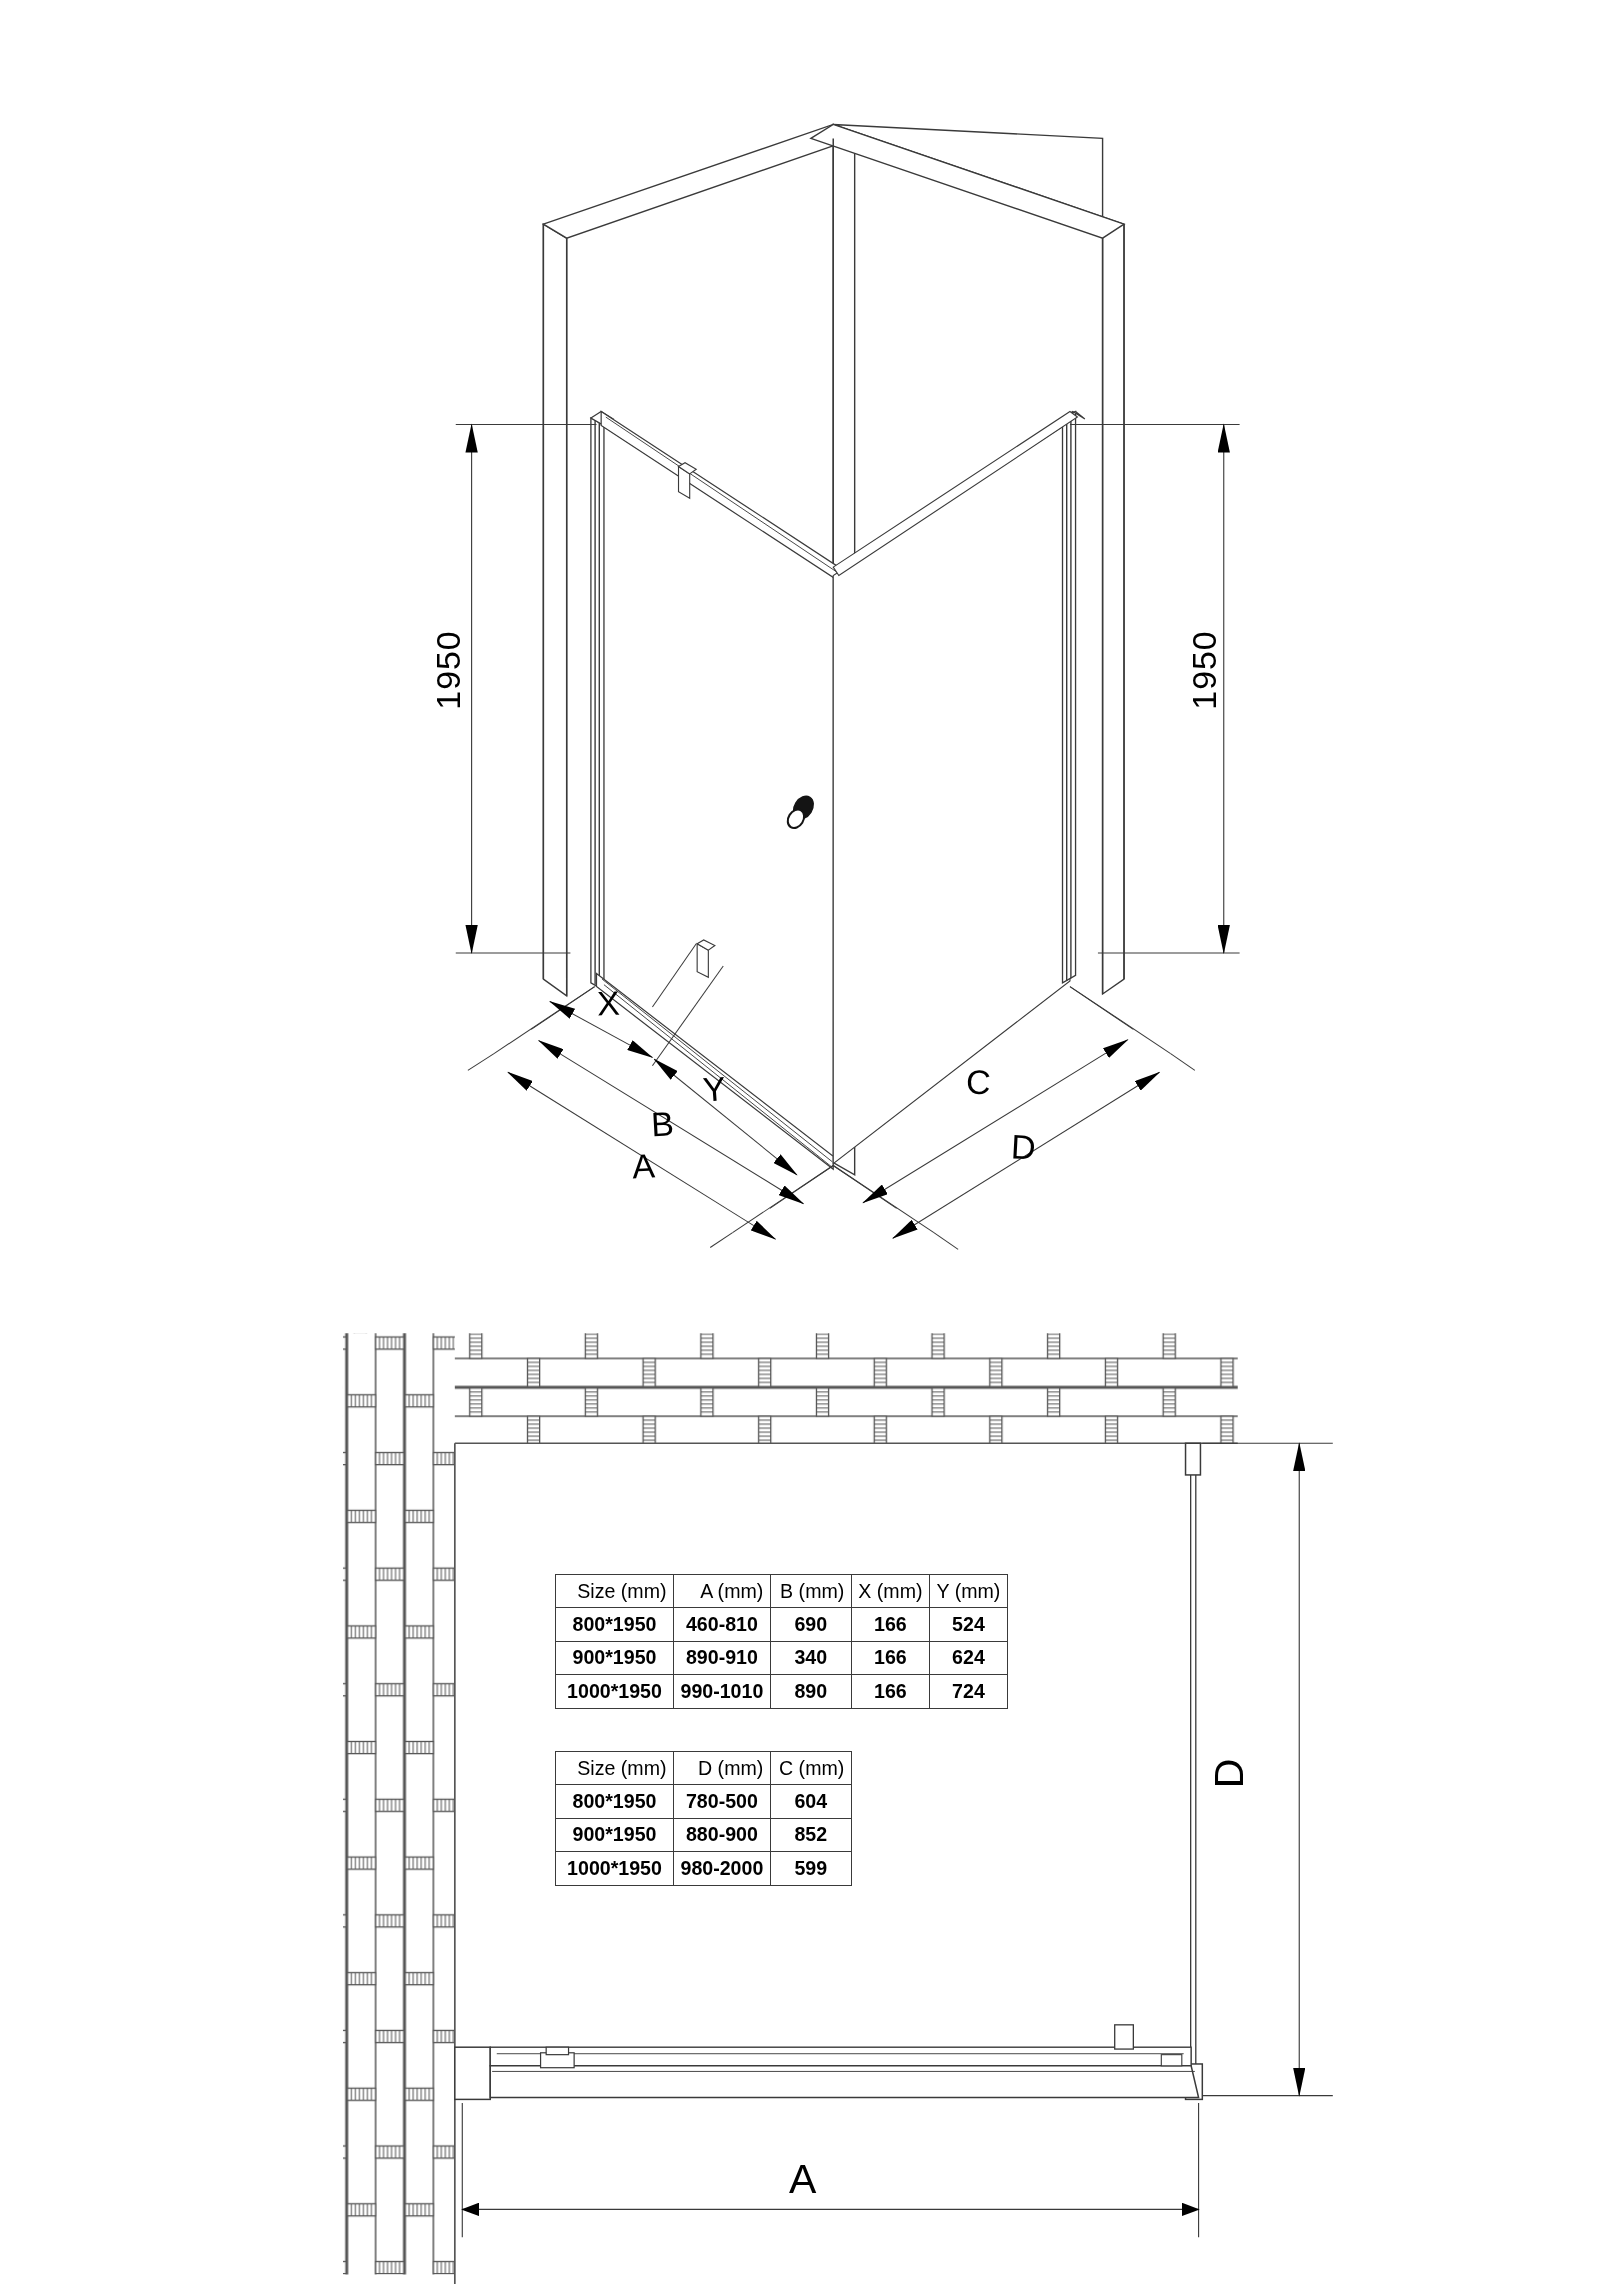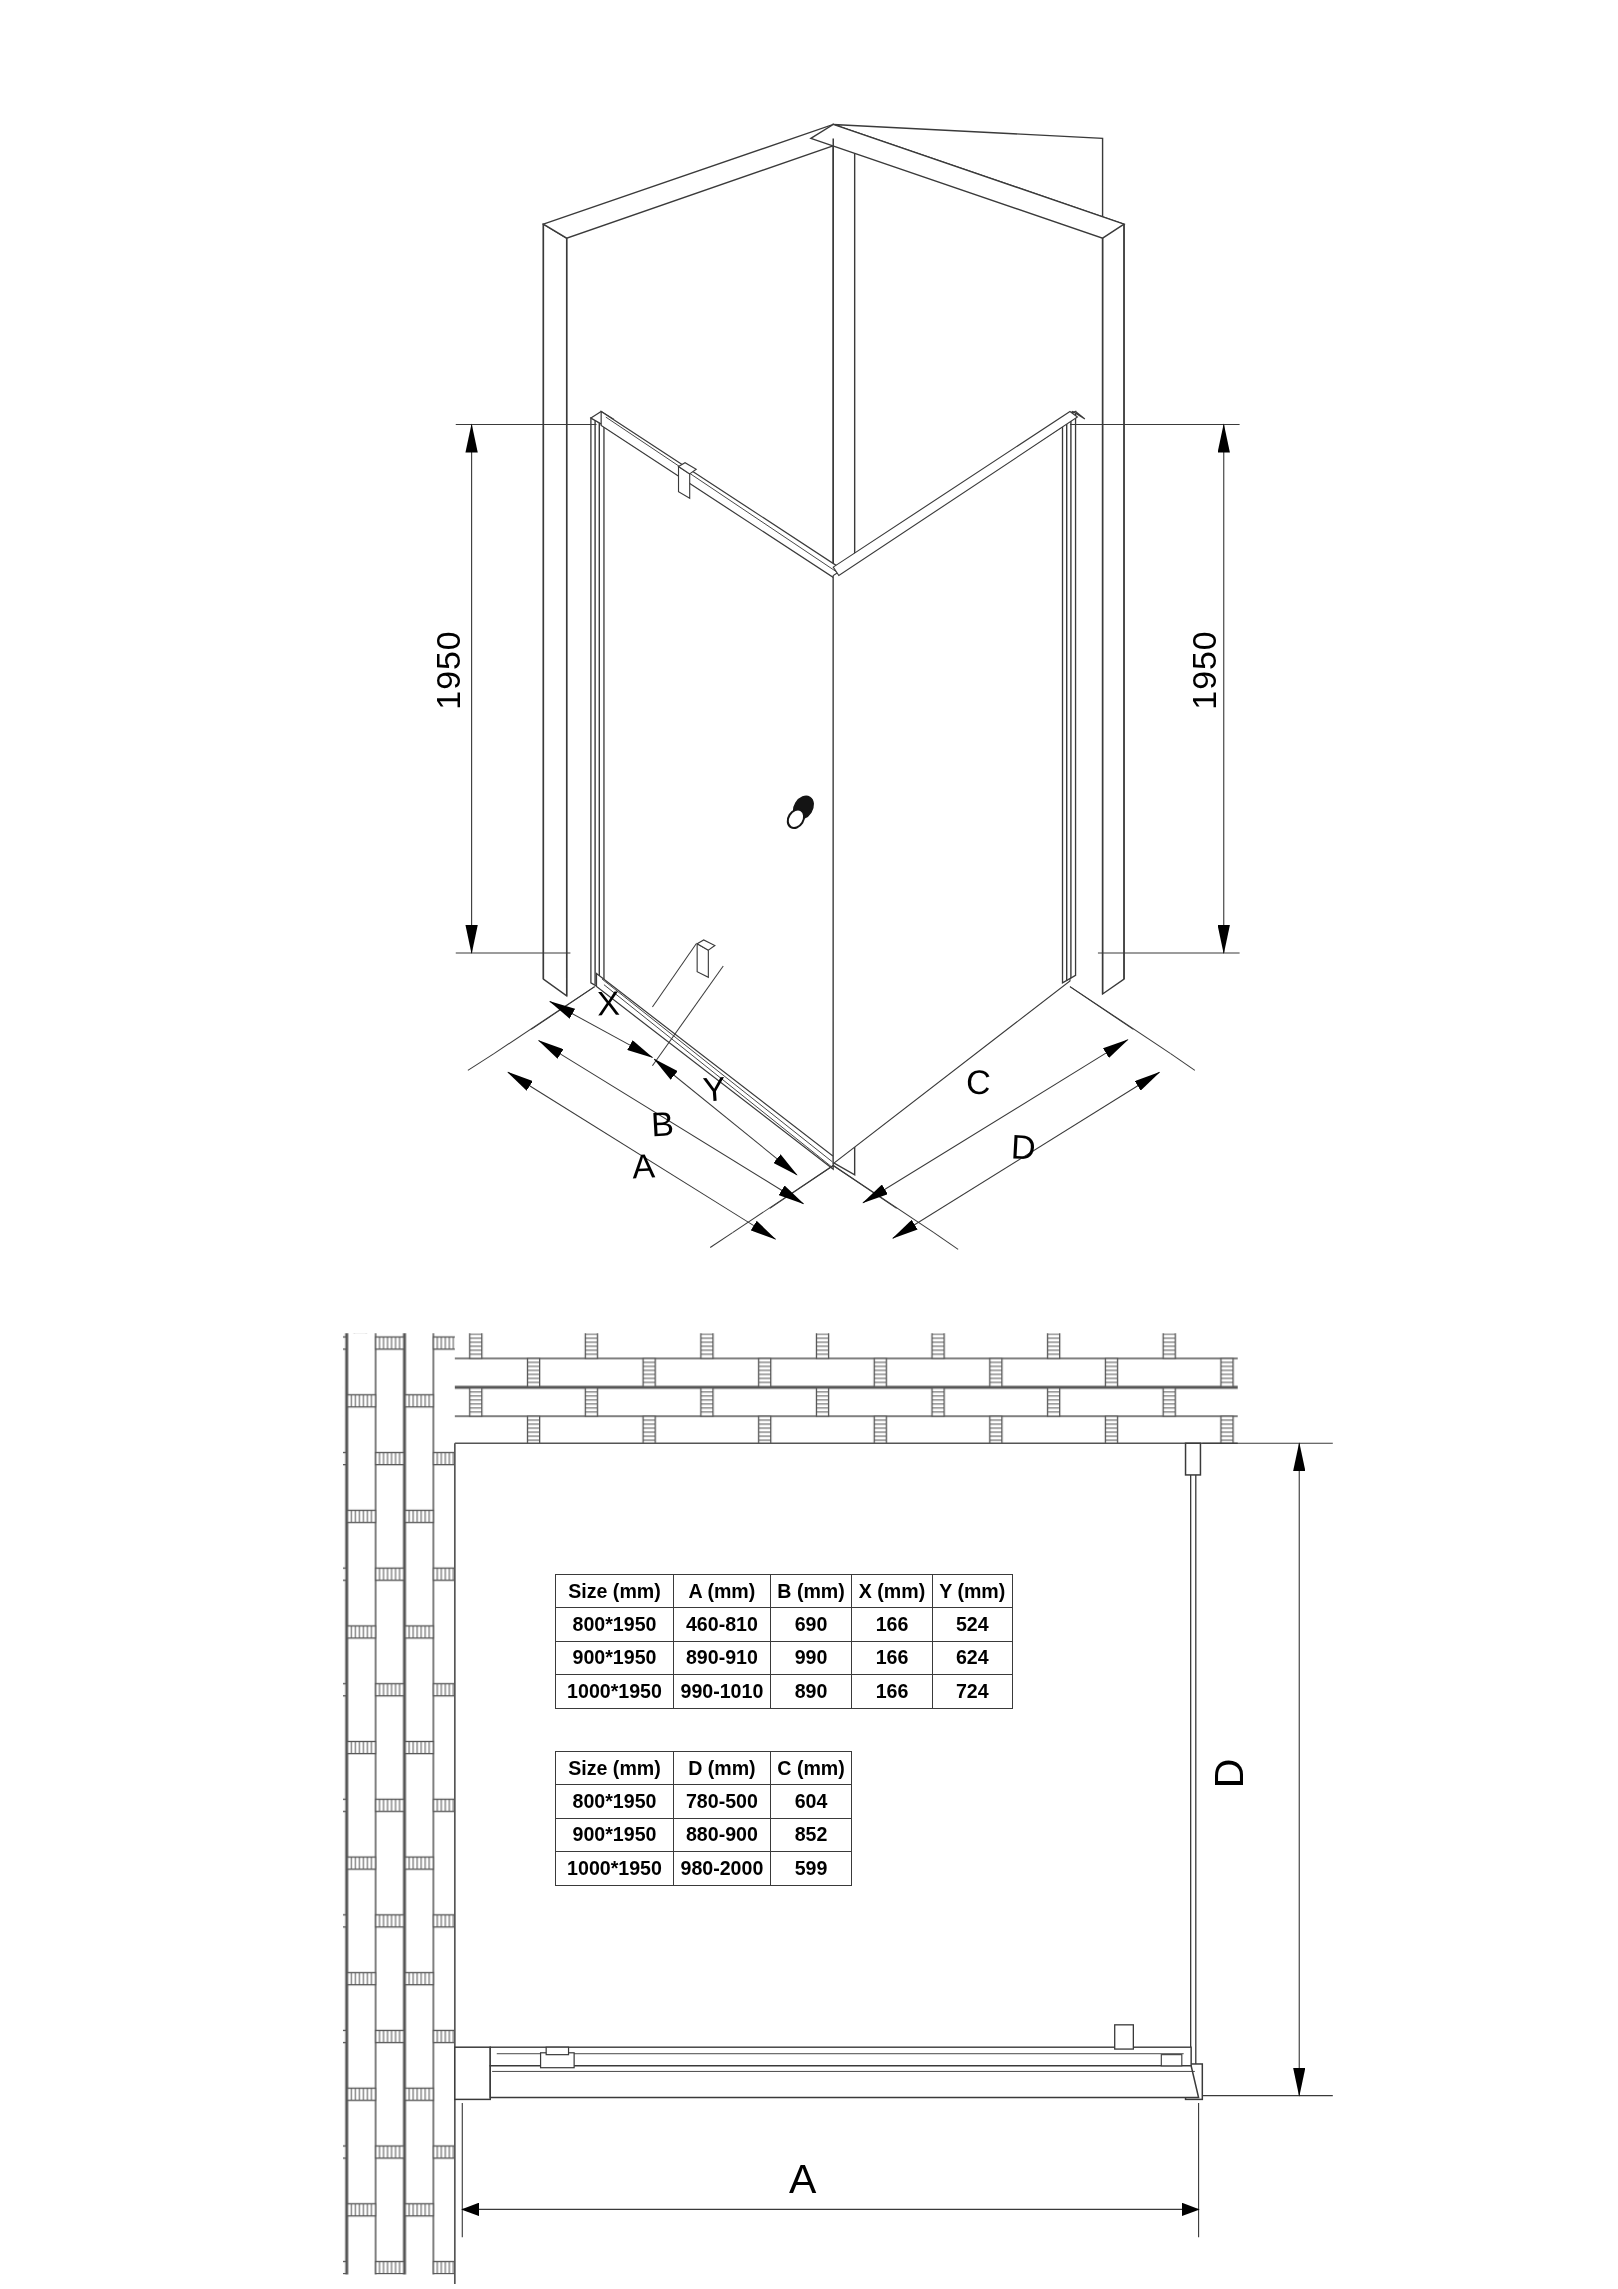--- a/index.html
+++ b/index.html
@@ -21,21 +21,21 @@
   .medletter{font-size:34px;font-weight:400;}
 
   
   .dimtable{position:absolute;border-collapse:collapse;background:#fff;}
   .dimtable td,.dimtable th{
       border:1.5px solid #3a3a3a;
       font-family:"Liberation Sans","DejaVu Sans",sans-serif;
       font-size:19.6px;font-weight:700;color:#000;
       text-align:center;padding:4.7px 6.5px;white-space:nowrap;
       background:#fff;}
-  .dimtable th{font-weight:700;}
+  .dimtable th{font-weight:400;text-align:right;}
   #table-axby{left:555px;top:1574px;}
   #table-axby td:nth-child(1),#table-axby th:nth-child(1){min-width:104px;}
   #table-axby td:nth-child(2),#table-axby th:nth-child(2){min-width:82px;}
   #table-axby td:nth-child(3),#table-axby th:nth-child(3){min-width:67px;}
   #table-axby td:nth-child(4),#table-axby th:nth-child(4){min-width:58px;}
   #table-axby td:nth-child(5),#table-axby th:nth-child(5){min-width:58px;}
 
   #table-dc{left:555px;top:1751px;}
   #table-dc td:nth-child(1),#table-dc th:nth-child(1){min-width:104px;}
   #table-dc td:nth-child(2),#table-dc th:nth-child(2){min-width:82px;margin-left:36px;}
@@ -303,21 +303,21 @@
       <tr>
         <td>800*1950</td>
         <td>460-810</td>
         <td>690</td>
         <td>166</td>
         <td>524</td>
       </tr>
       <tr>
         <td>900*1950</td>
         <td>890-910</td>
-        <td>990</td>
+        <td>340</td>
         <td>166</td>
         <td>624</td>
       </tr>
       <tr>
         <td>1000*1950</td>
         <td>990-1010</td>
         <td>890</td>
         <td>166</td>
         <td>724</td>
       </tr>

